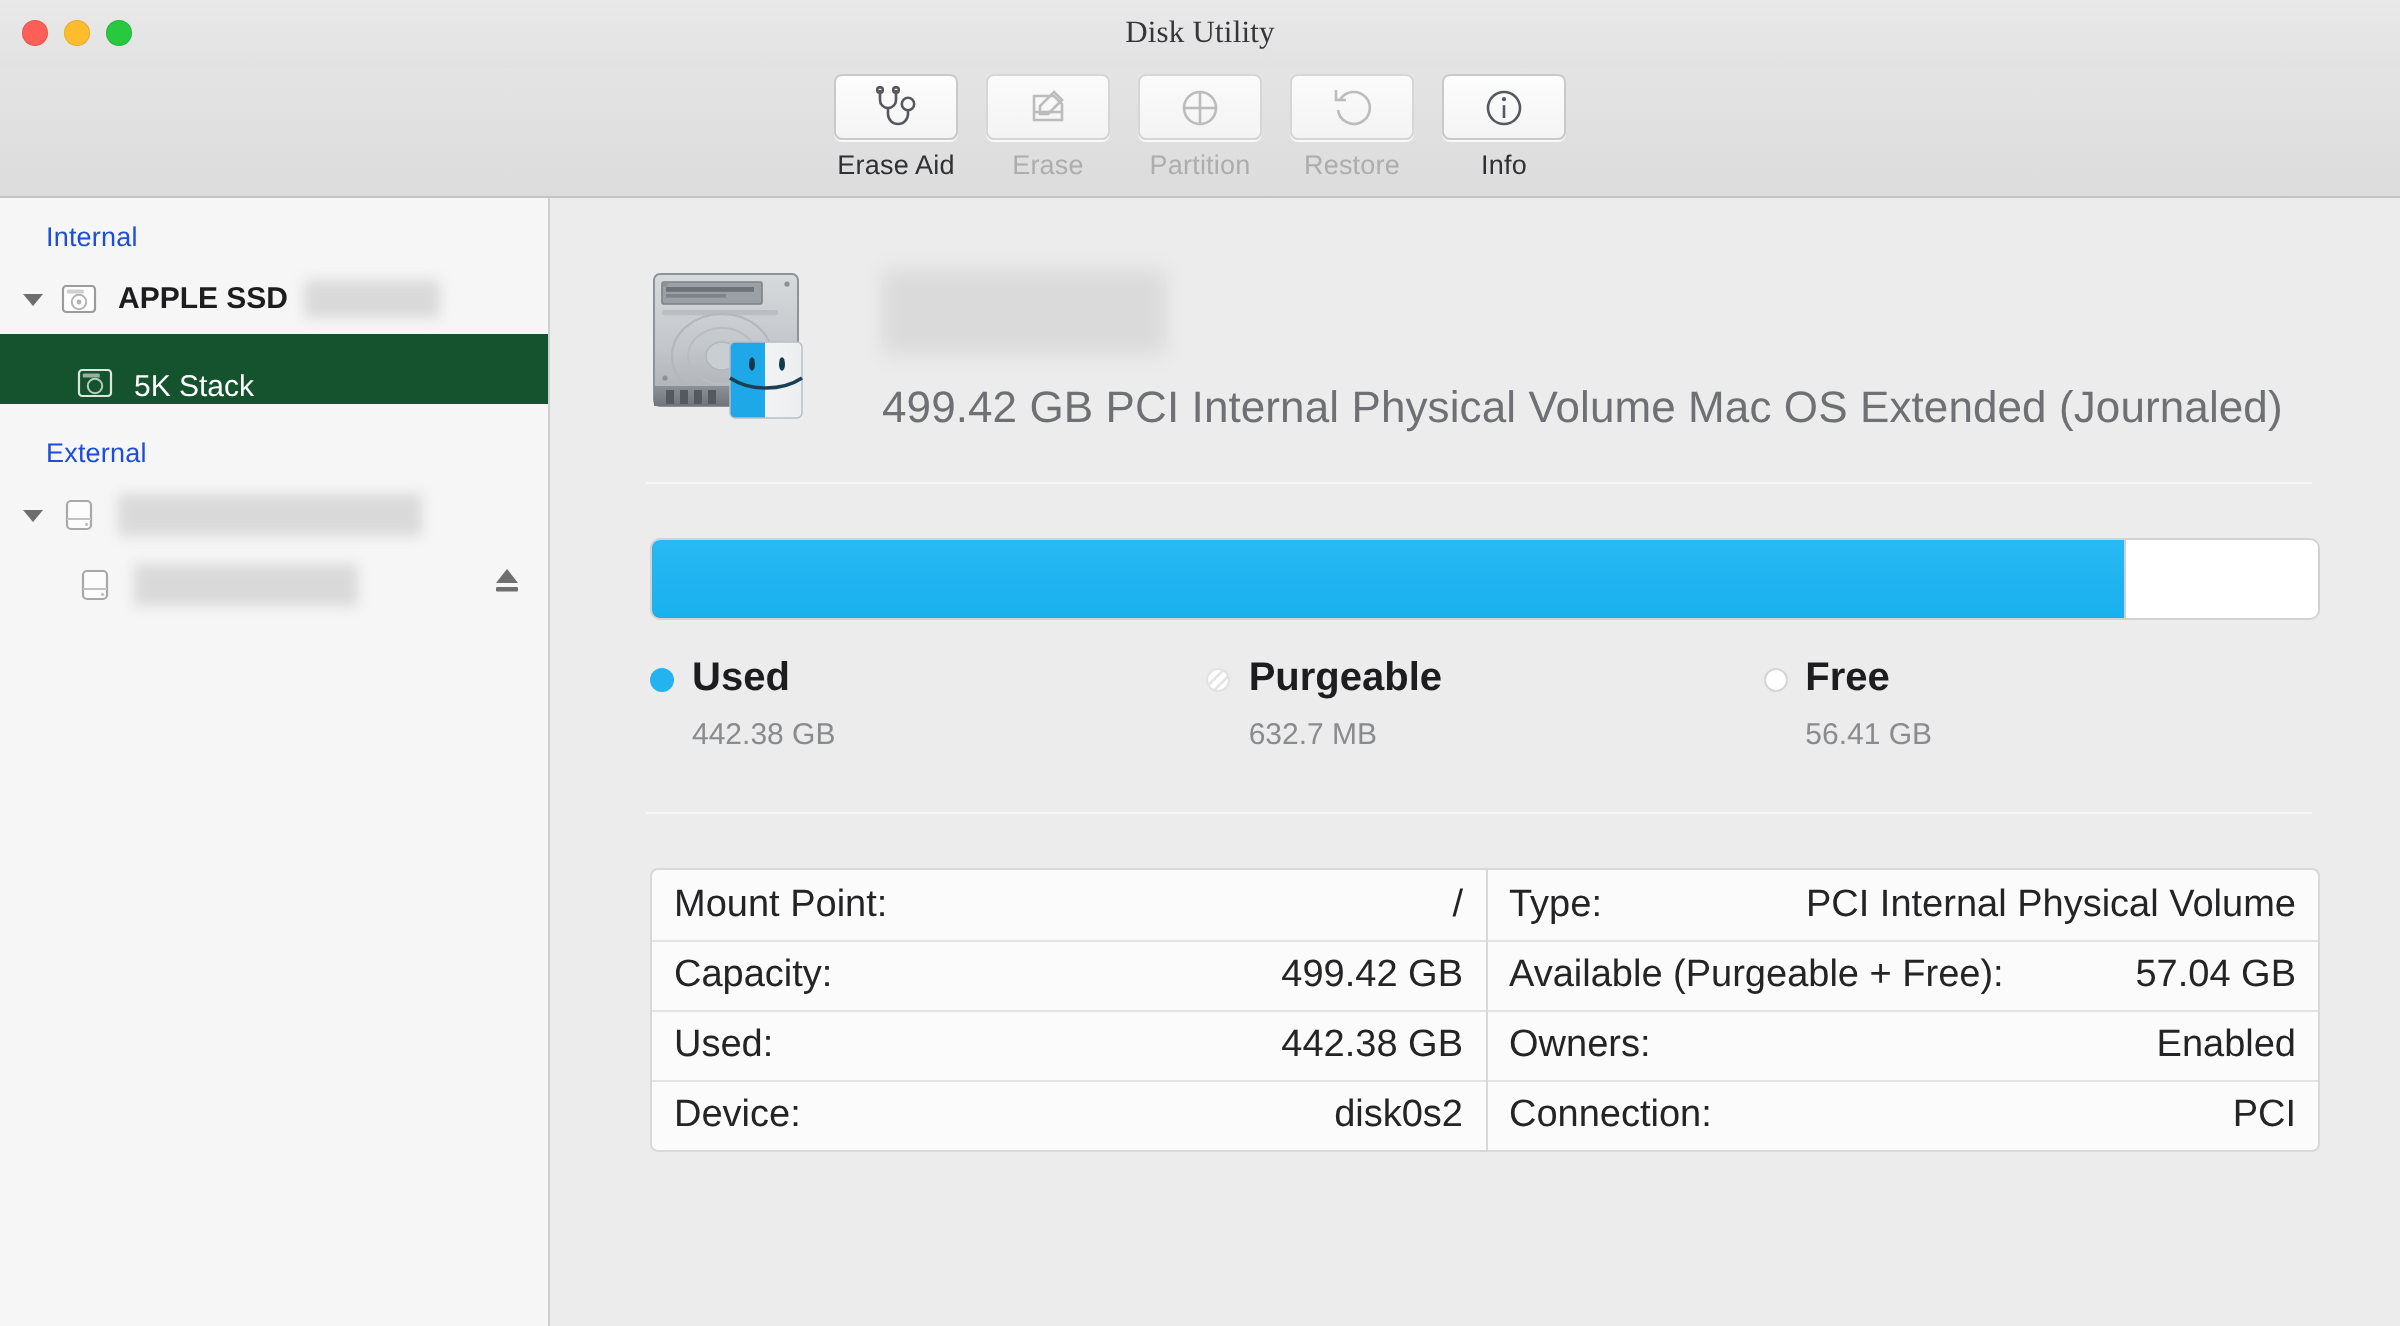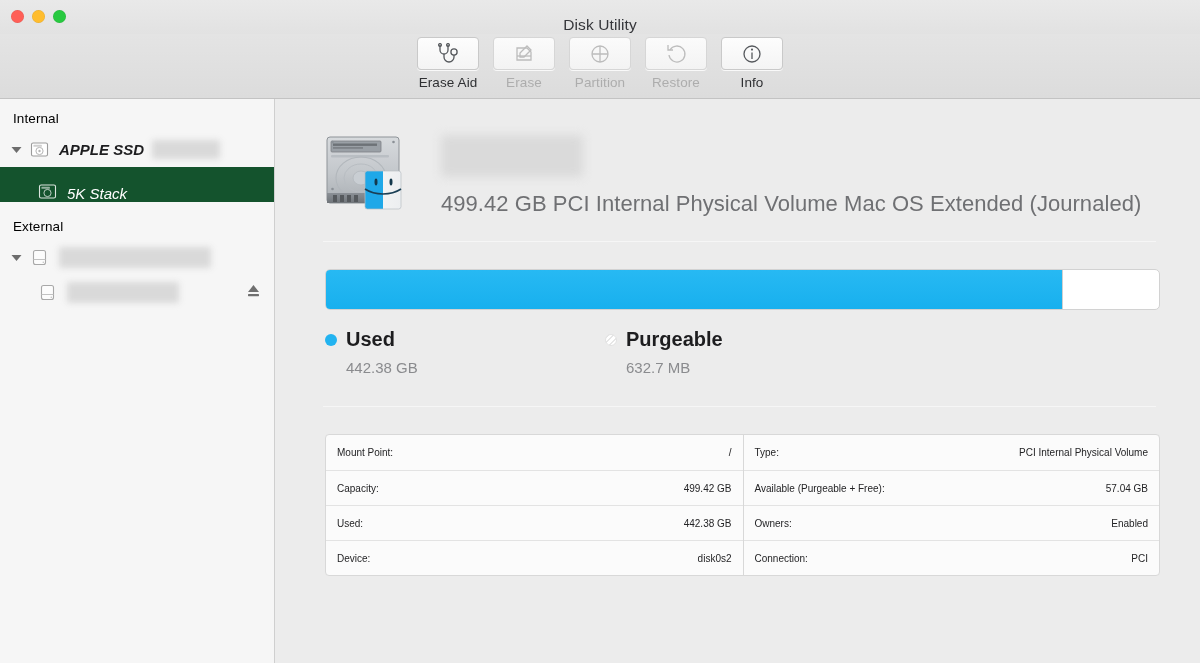--- a/index.html
+++ b/index.html
@@ -22,21 +22,22 @@
     flex-direction: column;
   }
 
   
   .titlebar {
     position: relative;
     height: 34px;
     flex: 0 0 34px;
     background: linear-gradient(180deg, #e9e9e9 0%, #e2e2e2 100%);
     display: flex;
-    align-items: flex-end;
+    align-items: center;
+    font-family: Liberation Serif, serif;
   }
   .traffic-lights {
     position: absolute;
     left: 11px;
     top: 10px;
     display: flex;
     gap: 8px;
   }
   .light {
     width: 13px; height: 13px;
@@ -113,32 +114,31 @@
   .sidebar {
     width: 275px;
     flex: 0 0 275px;
     background: #f6f6f6;
     border-right: 1px solid #cfcfcf;
     padding-top: 9px;
     overflow: hidden;
   }
   .side-group-title {
     font-size: 13.5px;
-    color: #000000;
-    padding: 3px 0 6px 13px;
+    color: #1d4ed8;
+    padding: 3px 0 6px 23px;
     letter-spacing: .1px;
   }
   .side-row {
     height: 35px;
     display: flex;
     align-items: center;
     padding-left: 6px;
     position: relative;
     cursor: default;
-    font-style: italic;
   }
   .side-row.selected { background: #14532d; align-items: flex-end; }
   .disclosure {
     width: 20px;
     flex: 0 0 20px;
     display: flex;
     align-items: center;
     justify-content: center;
   }
   .disclosure svg { display:block; }
@@ -270,21 +270,21 @@
     overflow: hidden;
   }
   .info-col { flex: 1 1 50%; }
   .info-col + .info-col { border-left: 1px solid #d8d8d8; }
   .info-row {
     height: 35px;
     display: flex;
     align-items: center;
     justify-content: space-between;
     padding: 0 11px;
-    font-size: 10px;
+    font-size: 19px;
     color: #1d1d1f;
   }
   .info-row + .info-row { border-top: 1px solid #e3e3e3; }
   .info-key { color: #242426; }
   .info-val { color: #242426; }
 </style>
 </head>
 <body>
 
 <div class="window">
@@ -498,20 +498,27 @@
           </div>
           <div class="legend-val">442.38 GB</div>
         </div>
         <div class="legend-item">
           <div class="legend-top">
             <span class="swatch purge"></span>
             <span class="legend-name">Purgeable</span>
           </div>
           <div class="legend-val">632.7 MB</div>
         </div>
+        <div class="legend-item">
+          <div class="legend-top">
+            <span class="swatch free"></span>
+            <span class="legend-name">Free</span>
+          </div>
+          <div class="legend-val">56.41 GB</div>
+        </div>
       </div>
 
       <div class="divider" style="margin-top:30px;"></div>
 
       <div class="info-table">
         <div class="info-col">
           <div class="info-row">
             <span class="info-key">Mount Point:</span>
             <span class="info-val">/</span>
           </div>

